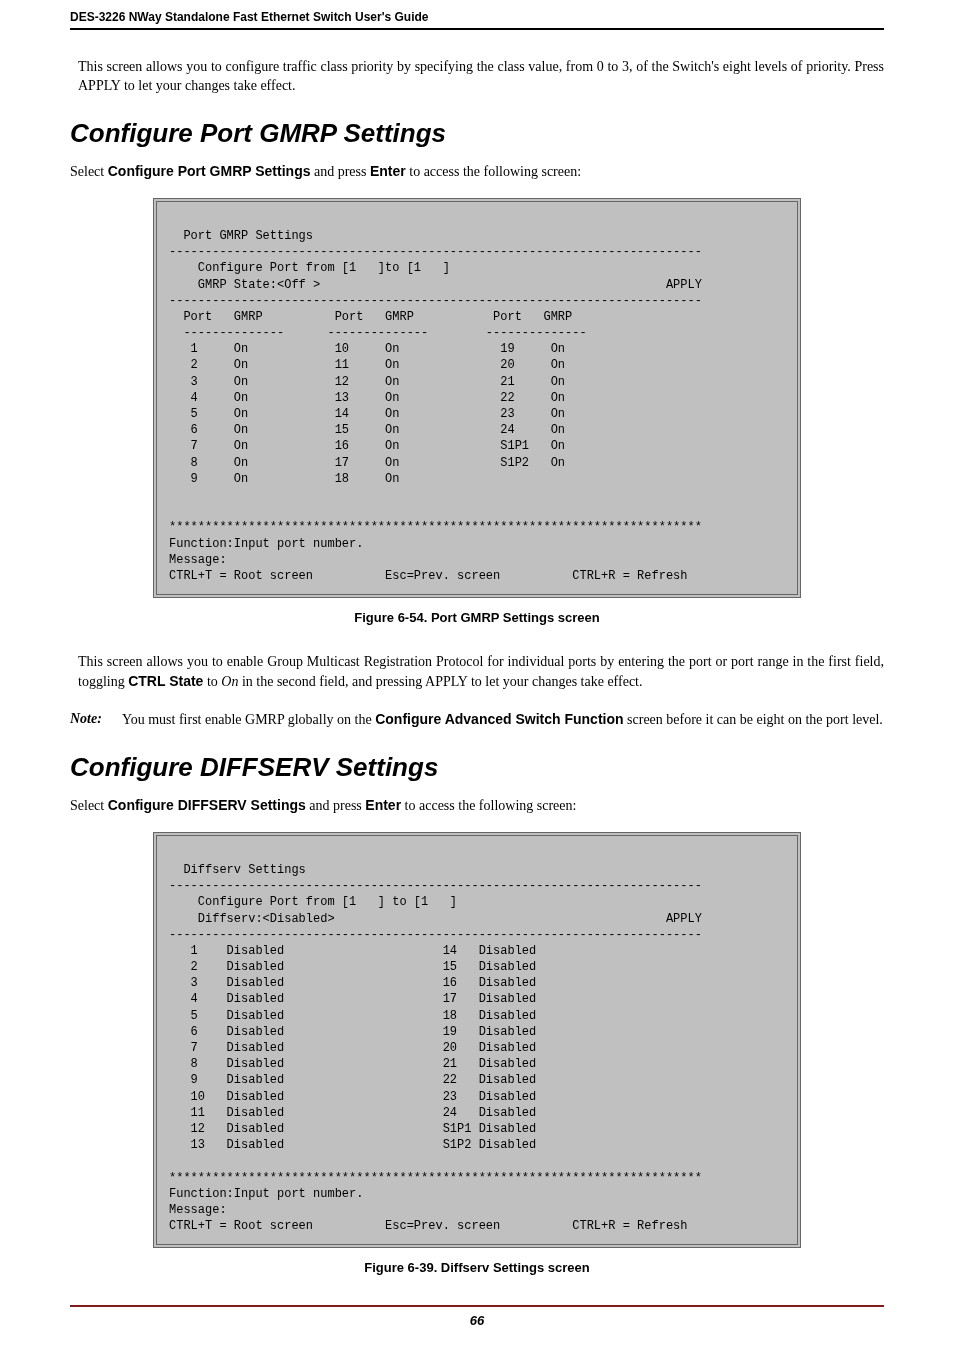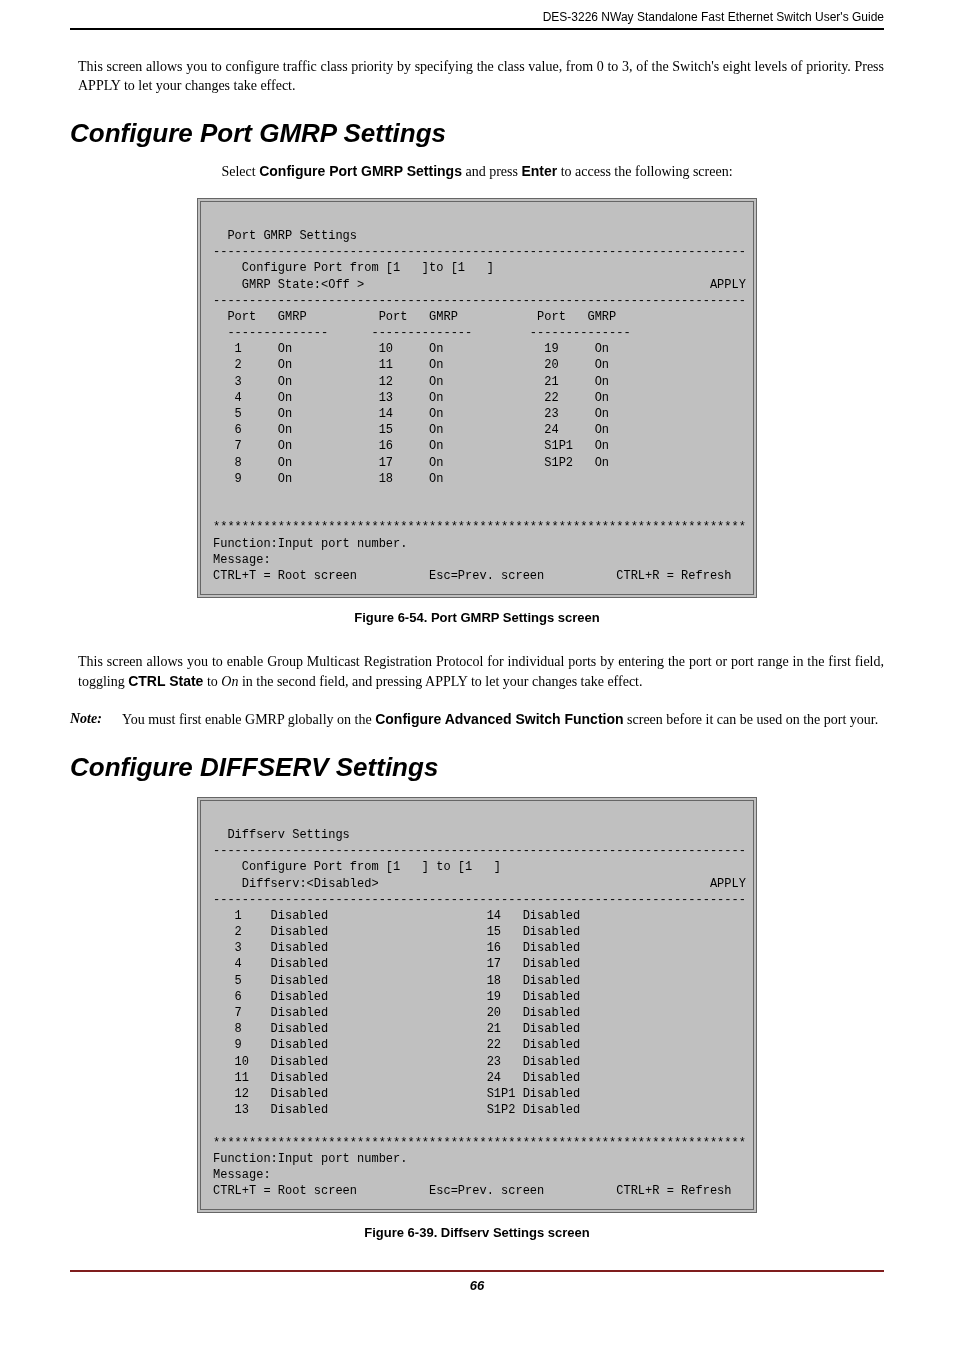--- a/index.html
+++ b/index.html
@@ -12,44 +12,43 @@
   }
   .page {
     width: 954px;
     margin: 0 auto;
     box-sizing: border-box;
     padding: 0 70px 30px 70px;
   }
   .header {
     border-bottom: 2px solid #000;
     padding: 10px 0 4px 0;
-    text-align: right;
+    text-align: left;
     font-family: Arial, Helvetica, sans-serif;
-    font-weight: normal;
+    font-weight: bold;
     font-size: 12px;
   }
   .body-para {
     margin: 28px 0 18px 8px;
     text-align: justify;
     line-height: 1.35;
   }
   .h2 {
     font-family: Arial, Helvetica, sans-serif;
     font-style: italic;
     font-weight: bold;
     font-size: 26px;
     margin: 22px 0 14px 0;
   }
   .select-line {
     margin: 10px 0 18px 0;
-    text-align: center;
   }
   .terminal {
     margin: 0 auto;
-    width: 560px;
+    width: 648px;
     background: #c0c0c0;
     border: 4px double #666;
     box-sizing: border-box;
     padding: 10px 12px;
     font-family: "Courier New", monospace;
     font-size: 12px;
     line-height: 1.35;
     white-space: pre;
     color: #000;
   }
@@ -134,26 +133,29 @@
 
   <div class="fig-caption">Figure 6-54.  Port GMRP Settings screen</div>
 
   <p class="body-para">
     <span>This screen allows you to enable Group Multicast Registration Protocol for individual ports by entering the port or port range in the first field, toggling </span><b class="sans">CTRL State</b><span> to </span><span class="i">On</span><span> in the second field, and pressing APPLY to let your changes take effect.</span>
   </p>
 
   <div class="note">
     <div class="note-label">Note:</div>
     <div class="note-body">
-      <span>You must first enable GMRP globally on the </span><b class="sans">Configure Advanced Switch Function</b><span> screen before it can be used on the port your.</span>
+      <span>You must first enable GMRP globally on the </span><b class="sans">Configure Advanced Switch Function</b><span> screen before it can be eight on the port level.</span>
     </div>
   </div>
 
   <div class="h2">Configure DIFFSERV Settings</div>
 
+  <p class="select-line">
+    <span>Select </span><b class="sans">Configure DIFFSERV Settings</b><span> and press </span><b class="sans">Enter</b><span> to access the following screen:</span>
+  </p>
 
   <div class="terminal">
   Diffserv Settings
 --------------------------------------------------------------------------
     Configure Port from [1   ] to [1   ]
     Diffserv:&lt;Disabled&gt;                                              APPLY
 --------------------------------------------------------------------------
    1    Disabled                      14   Disabled
    2    Disabled                      15   Disabled
    3    Disabled                      16   Disabled

